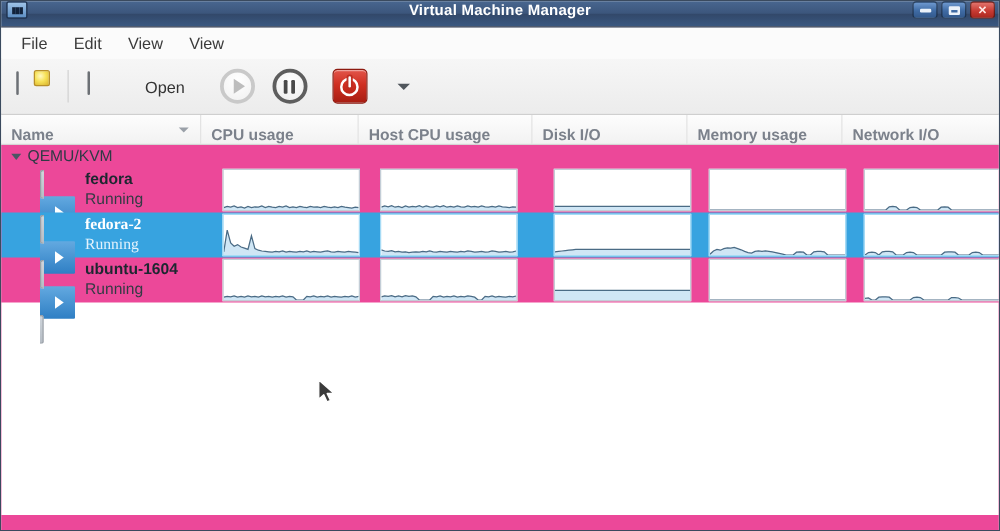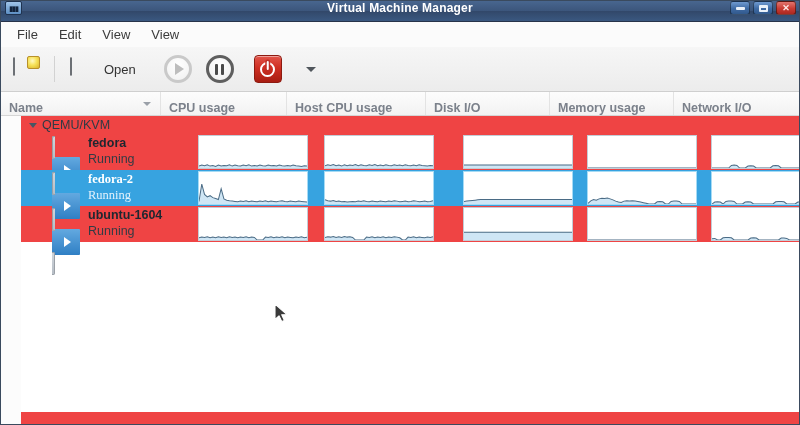--- a/index.html
+++ b/index.html
@@ -65,21 +65,21 @@
     padding: 2px 9px; border-radius: 2px;
   }
 
   
   .toolbar {
     height: 45px; flex: 0 0 45px;
     background: linear-gradient(to bottom,#f6f6f6,#ececec);
     border-bottom: 1px solid #cfcfcf;
     display: flex; align-items: center; padding-left: 6px; gap: 2px;
   }
-  .tb-btn { display: flex; align-items: center; gap: 8px; padding: 3px 6px; border-radius: 3px; }
+  .tb-btn { display: flex; align-items: center; gap: 20px; padding: 3px 6px; border-radius: 3px; }
   .tb-sep { width: 1px; height: 26px; background: #d2d2d2; margin: 0 7px; }
   .tb-label { font-size: 13px; color: #333; }
   
   .mon { position: relative; width: 26px; height: 22px; }
   .mon .screen {
     width: 26px; height: 17px; border-radius: 2px;
     border: 1px solid #6c7075;
     background: linear-gradient(to bottom,#9aa2ab 0%, #6d757f 12%, #464d56 60%, #2e343c 100%);
     box-shadow: inset 0 1px 0 #c9ced4;
   }
@@ -152,21 +152,21 @@
   }
   .col:last-child { border-right: none; }
   .sort-caret {
     position: absolute; right: 9px; top: 50%; transform: translateY(-50%);
     width: 0; height: 0;
     border-left: 4px solid transparent; border-right: 4px solid transparent;
     border-top: 4px solid #9aa0a8;
   }
 
   
-  .listarea { flex: 1 1 auto; background: #ef4444; position: relative; overflow: hidden; margin-left: 20px; }
+  .listarea { flex: 1 1 auto; background: #ec4899; position: relative; overflow: hidden; }
   .group-row {
     height: 18px; display: flex; align-items: center;
     padding-left: 8px; gap: 5px;
     font-size: 12.5px; color: #2f3a45;
   }
   .tri-open {
     width: 0; height: 0;
     border-left: 4.5px solid transparent; border-right: 4.5px solid transparent;
     border-top: 5px solid #4a5663;
   }

